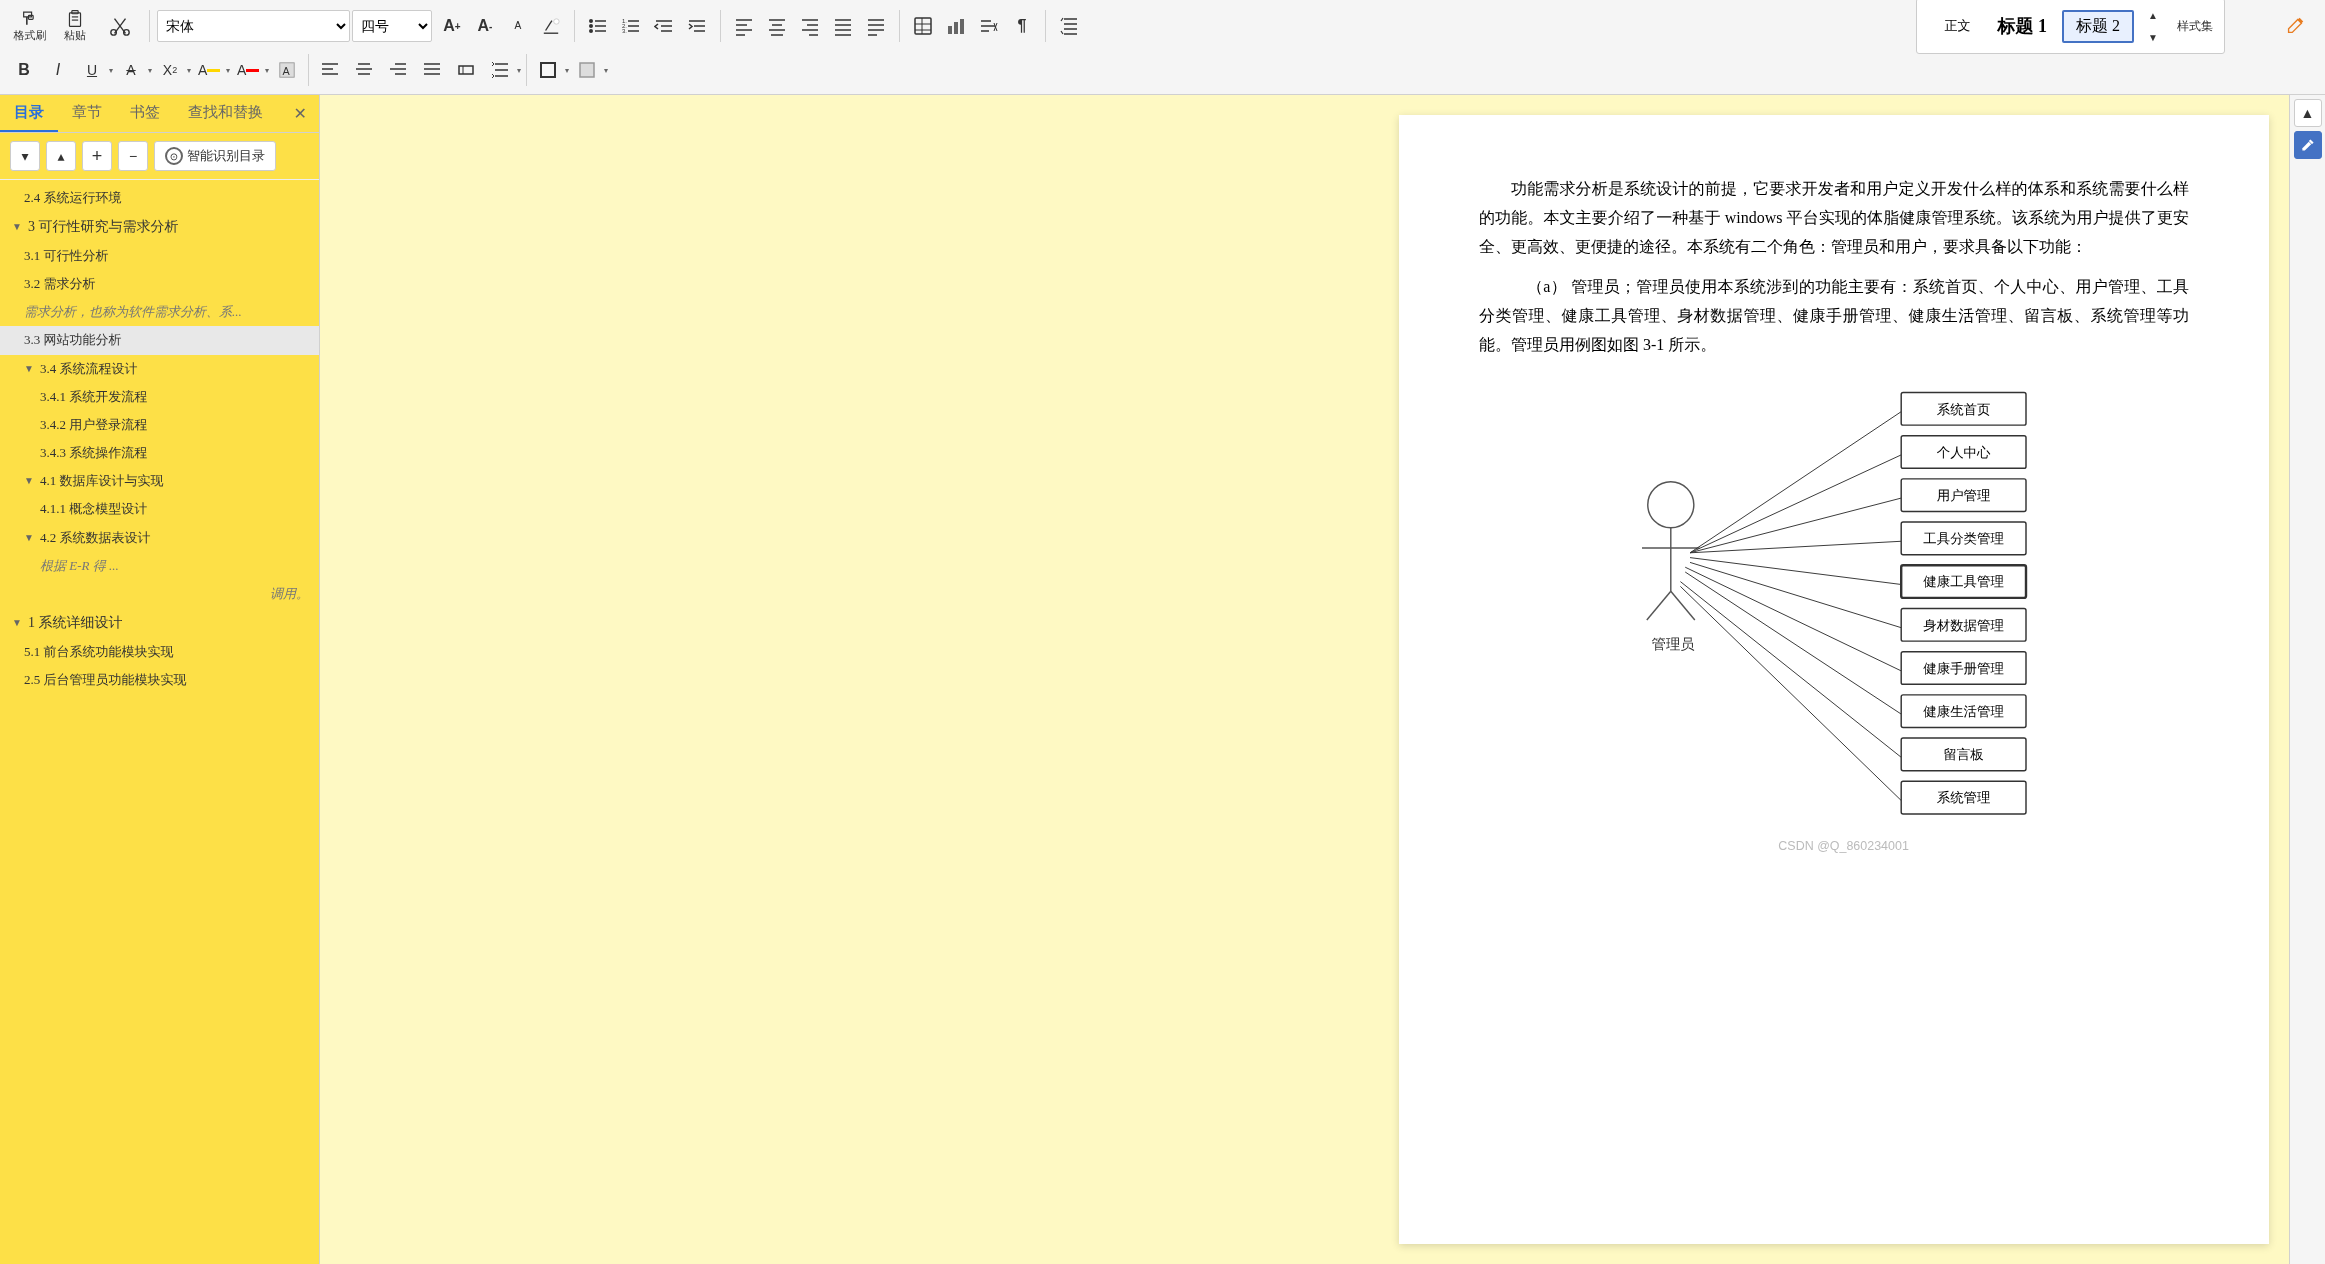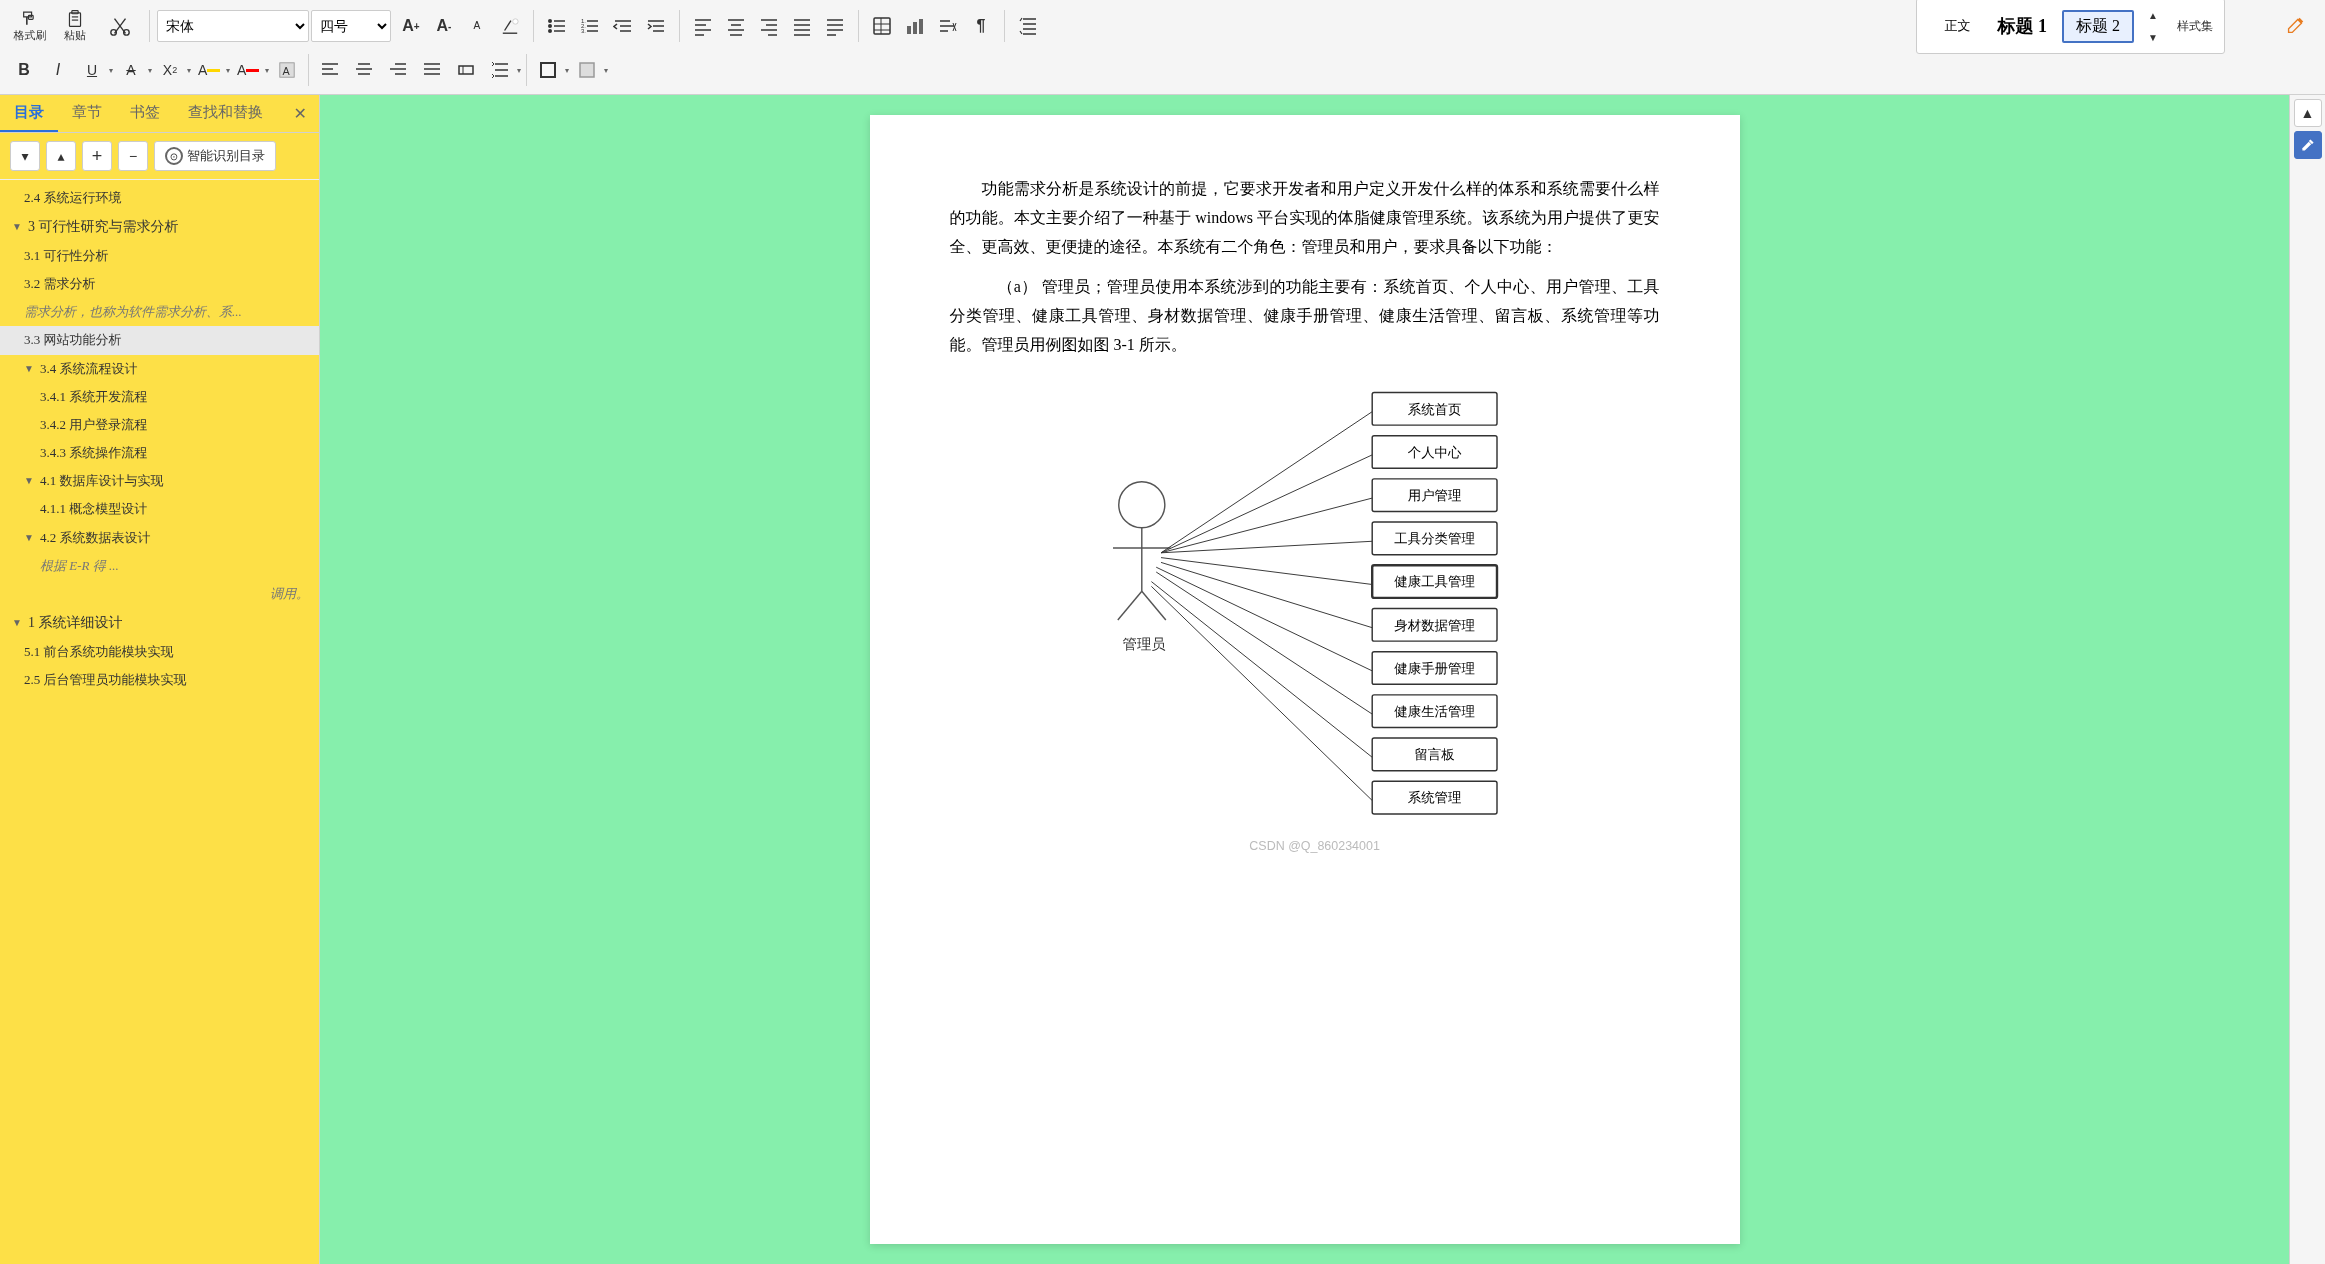--- a/index.html
+++ b/index.html
@@ -6,21 +6,21 @@
     body { font-family: '宋体', SimSun, serif; background: #f0f0f0; width: 2325px; height: 1264px; overflow: hidden; display: flex; flex-direction: column; }
 
     
     .toolbar { background: #f5f5f5; border-bottom: 1px solid #d0d0d0; padding: 4px 8px; display: flex; flex-direction: column; gap: 2px; }
     .toolbar-row { display: flex; align-items: center; gap: 4px; height: 44px; }
     .toolbar-btn { display: flex; flex-direction: column; align-items: center; justify-content: center; min-width: 44px; height: 40px; border: 1px solid transparent; border-radius: 3px; cursor: pointer; font-size: 11px; color: #333; background: transparent; padding: 2px 4px; }
     .toolbar-btn svg { width: 22px; height: 22px; }
     .toolbar-sep { width: 1px; height: 32px; background: #d0d0d0; margin: 0 3px; }
 
     .font-selector { display: flex; align-items: center; gap: 2px; }
-    .font-select { width: 152px; height: 32px; border: 1px solid #ccc; background: white; font-size: 14px; padding: 0 4px; border-radius: 2px; }
+    .font-select { width: 193px; height: 32px; border: 1px solid #ccc; background: white; font-size: 14px; padding: 0 4px; border-radius: 2px; }
     .size-select { width: 80px; height: 32px; border: 1px solid #ccc; background: white; font-size: 14px; padding: 0 4px; border-radius: 2px; }
 
     .format-btn { min-width: 32px; height: 32px; border: 1px solid transparent; border-radius: 3px; cursor: pointer; font-size: 14px; background: transparent; display: flex; align-items: center; justify-content: center; color: #333; padding: 0 4px; }
 
     .format-btn-b { font-weight: bold; font-size: 16px; }
     .format-btn-i { font-style: italic; font-size: 16px; }
 
     .dropdown-btn { display: flex; align-items: center; gap: 1px; }
     .dropdown-arrow { font-size: 8px; color: #666; }
     .style-item { padding: 4px 12px; cursor: pointer; border-radius: 2px; font-size: 13px; min-width: 60px; text-align: right; }
@@ -47,21 +47,21 @@
     .outline-list { flex: 1; overflow-y: auto; padding: 4px 0; }
     .outline-item { padding: 5px 10px 5px 16px; font-size: 14px; cursor: pointer; display: flex; align-items: center; gap: 4px; color: #333; line-height: 1.4; }
     .outline-item.active { background: #e8e8e8; }
     .outline-item.level1 { font-size: 14px; padding-left: 12px; }
     .outline-item.level2 { padding-left: 24px; font-size: 13px; }
     .outline-item.level3 { padding-left: 40px; font-size: 13px; }
     .outline-item .triangle { font-size: 10px; color: #666; margin-right: 2px; }
     .outline-item.truncated { color: #555; }
 
     
-    .doc-area { flex: 1; background: #86efac; overflow-y: auto; display: flex; justify-content: center; padding: 20px; }
+    .doc-area { flex: 1; background: #fef9c3; overflow-y: auto; display: flex; justify-content: flex-end; padding: 20px; }
     .doc-page { background: white; width: 870px; min-height: 1100px; padding: 60px 80px; box-shadow: 0 2px 8px rgba(0,0,0,0.15); position: relative; }
 
     .doc-text { font-family: '宋体', SimSun, serif; font-size: 16px; line-height: 1.8; text-align: justify; color: #000; }
     .doc-para { text-indent: 2em; margin-bottom: 12px; }
     .doc-para-indent { text-indent: 3em; margin-bottom: 12px; }
 
     
     .diagram-area { margin-top: 20px; display: flex; justify-content: center; }
     .diagram-container { position: relative; width: 520px; height: 480px; }
 

